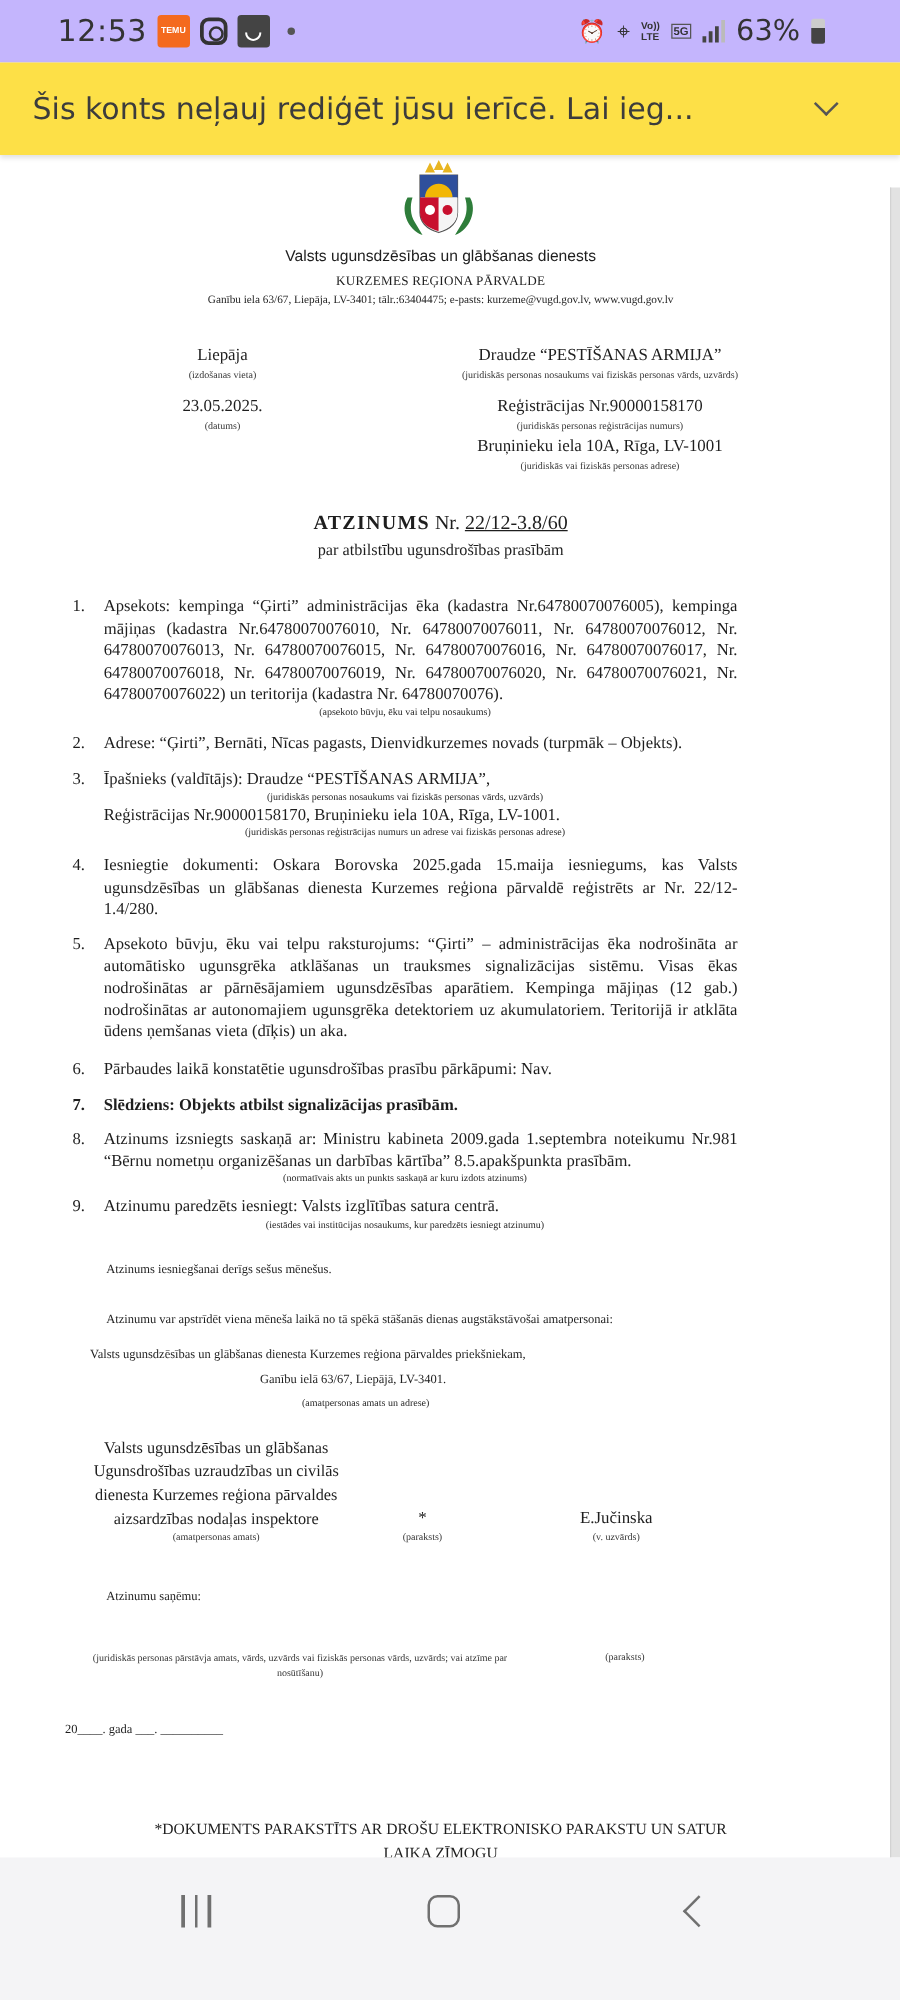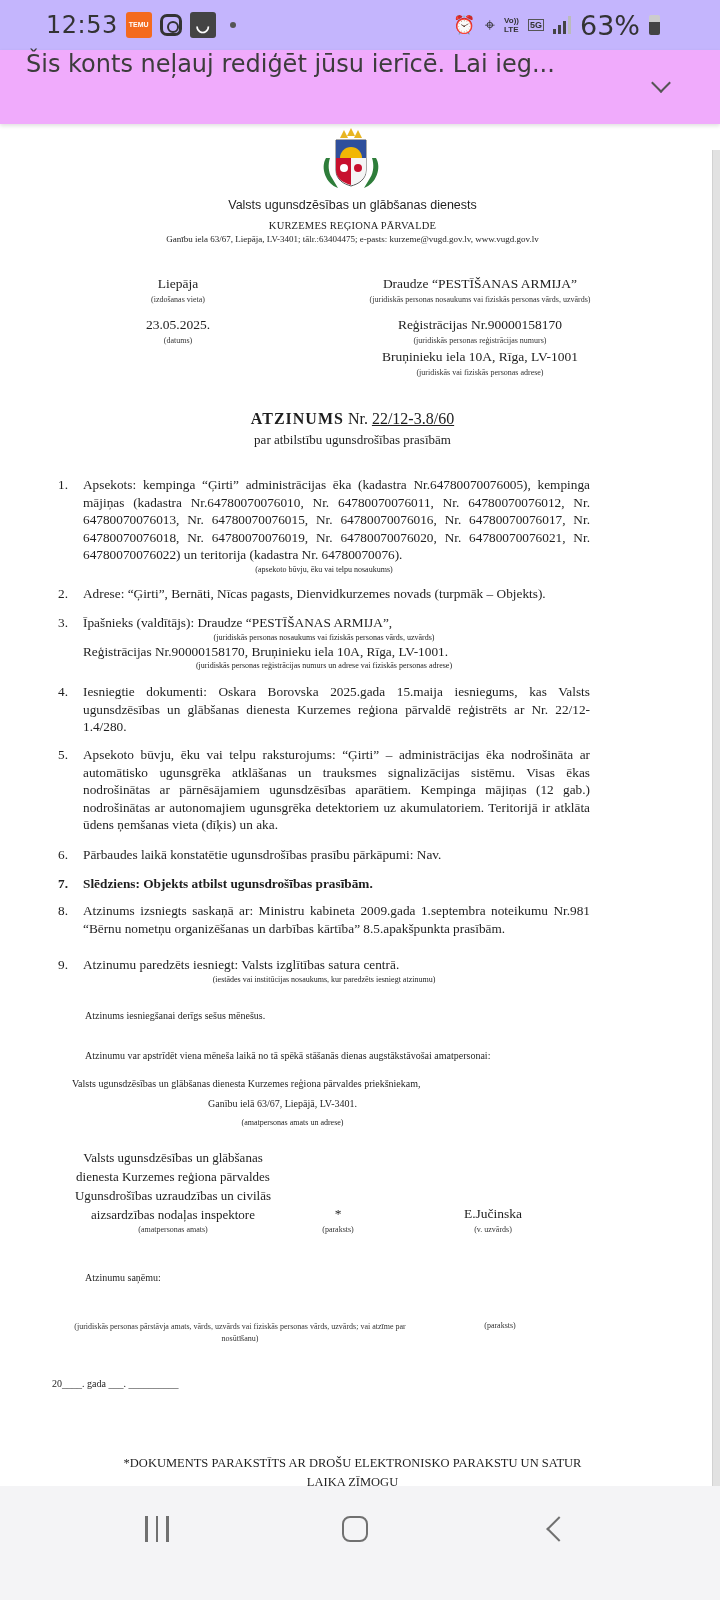--- a/index.html
+++ b/index.html
@@ -14,25 +14,25 @@
   .sb-insta { border: 3px solid #333; border-radius: 7px; width: 22px; height: 22px; position: relative; }
   .sb-insta::after { content: ""; position: absolute; left: 4px; top: 4px; width: 8px; height: 8px; border: 2.5px solid #333; border-radius: 50%; }
   .sb-bag { background: #444; color: #fff; font-size: 16px; }
   .sb-dot { width: 6px; height: 6px; border-radius: 50%; background: #555; margin-left: 14px; }
   .sb-right { position: absolute; right: 60px; top: 0; height: 50px; display: flex; align-items: center; gap: 9px; color: #333; }
   .sb-ic { font-size: 18px; }
   .sb-small { font-size: 8px; font-weight: bold; line-height: 9px; text-align: left; }
   .sb-5g { font-size: 9px; font-weight: bold; border: 1.5px solid #555; padding: 0 1px; line-height: 10px; }
   .sb-bars { display: flex; align-items: flex-end; gap: 2px; height: 18px; }
   .sb-bars span { width: 3px; background: #444; display: block; }
-  .sb-pct { font-family: "DejaVu Sans", sans-serif; font-size: 27px; color: #333; }
+  .sb-pct { font-family: "DejaVu Sans", sans-serif; font-size: 23px; color: #333; }
   .sb-batt { width: 11px; height: 20px; border-radius: 2px; background: linear-gradient(to top, #444 62%, #ccc 62%); position: relative; }
 
   
-  .banner { position: absolute; top: 50px; left: 0; width: 720px; height: 74px; background: #f0abfc; display: flex; padding-left: 26px; box-shadow: 0 2px 4px rgba(0,0,0,0.12); }
+  .banner { position: absolute; top: 50px; left: 0; width: 720px; height: 74px; background: #fde047; display: flex; align-items: center; padding-left: 26px; box-shadow: 0 2px 4px rgba(0,0,0,0.12); }
   .banner-text { font-family: "DejaVu Sans", sans-serif; font-size: 24px; color: #3c3c3c; }
   .banner-chev { position: absolute; right: 52px; top: 26px; width: 14px; height: 14px; border-right: 2px solid #555; border-bottom: 2px solid #555; transform: rotate(45deg); }
 
   
   .doc { position: absolute; top: 124px; left: 0; width: 720px; height: 1362px; overflow: hidden; font-family: "Liberation Serif", serif; color: #1e1e1e; }
   .scrollbar { position: absolute; right: 0; top: 26px; width: 8px; height: 1340px; background: #e2e2e2; border-left: 1px solid #d2d2d2; }
 
   .crest { position: absolute; left: 318px; top: 4px; width: 66px; height: 66px; }
   .center { position: absolute; left: 0; width: 705px; text-align: center; }
   .org { top: 74px; font-family: "Liberation Sans", sans-serif; font-size: 12.5px; }
@@ -160,42 +160,43 @@
   <div class="item" style="top:622px;">
     <span class="num">5.</span>
     <div class="body">Apsekoto būvju, ēku vai telpu raksturojums: “Ģirti” – administrācijas ēka nodrošināta ar automātisko ugunsgrēka atklāšanas un trauksmes signalizācijas sistēmu. Visas ēkas nodrošinātas ar pārnēsājamiem ugunsdzēsības aparātiem. Kempinga mājiņas (12 gab.) nodrošinātas ar autonomajiem ugunsgrēka detektoriem uz akumulatoriem. Teritorijā ir atklāta ūdens ņemšanas vieta (dīķis) un aka.</div>
   </div>
   <div class="item" style="top:722px;">
     <span class="num">6.</span>
     <div class="body">Pārbaudes laikā konstatētie ugunsdrošības prasību pārkāpumi: Nav.</div>
   </div>
   <div class="item" style="top:751px;font-weight:bold;">
     <span class="num">7.</span>
-    <div class="body">Slēdziens: Objekts atbilst ugunsdrošības prasībām.</div>
+    <div class="body">Slēdziens: Objekts atbilst signalizācijas prasībām.</div>
   </div>
   <div class="item" style="top:778px;">
     <span class="num">8.</span>
     <div class="body">Atzinums izsniegts saskaņā ar: Ministru kabineta 2009.gada 1.septembra noteikumu Nr.981 “Bērnu nometņu organizēšanas un darbības kārtība” 8.5.apakšpunkta prasībām.</div>
+    <div class="note">(normatīvais akts un punkts saskaņā ar kuru izdots atzinums)</div>
   </div>
   <div class="item" style="top:832px;">
     <span class="num">9.</span>
     <div class="body">Atzinumu paredzēts iesniegt: Valsts izglītības satura centrā.</div>
     <div class="note">(iestādes vai institūcijas nosaukums, kur paredzēts iesniegt atzinumu)</div>
   </div>
 
   <div class="para" style="left:85px;top:886px;">Atzinums iesniegšanai derīgs sešus mēnešus.</div>
   <div class="para" style="left:72px;top:954px;">Valsts ugunsdzēsības un glābšanas dienesta Kurzemes reģiona pārvaldes priekšniekam,</div>
   <div class="para" style="left:85px;top:926px;">Atzinumu var apstrīdēt viena mēneša laikā no tā spēkā stāšanās dienas augstākstāvošai amatpersonai:</div>
   <div class="center para" style="top:974px;left:-70px;">Ganību ielā 63/67, Liepājā, LV-3401.</div>
   <div class="center note" style="top:993px;left:-60px;">(amatpersonas amats un adrese)</div>
 
   <div class="sig-block" style="left:48px;width:250px;top:1024px;">
     <div>Valsts ugunsdzēsības un glābšanas</div>
+    <div>Ugunsdrošības uzraudzības un civilās</div>
     <div>dienesta Kurzemes reģiona pārvaldes</div>
-    <div>Ugunsdrošības uzraudzības un civilās</div>
     <div>aizsardzības nodaļas inspektore</div>
   </div>
   <div class="col tiny" style="left:48px;width:250px;top:1101px;">(amatpersonas amats)</div>
   <div class="col big" style="left:308px;width:60px;top:1082px;">*</div>
   <div class="col tiny" style="left:308px;width:60px;top:1101px;">(paraksts)</div>
   <div class="col big" style="left:443px;width:100px;top:1082px;">E.Jučinska</div>
   <div class="col tiny" style="left:443px;width:100px;top:1101px;">(v. uzvārds)</div>
 
   <div class="para" style="left:85px;top:1148px;">Atzinumu saņēmu:</div>
   <div class="col tiny" style="left:55px;width:370px;top:1197px;line-height:12px;">

